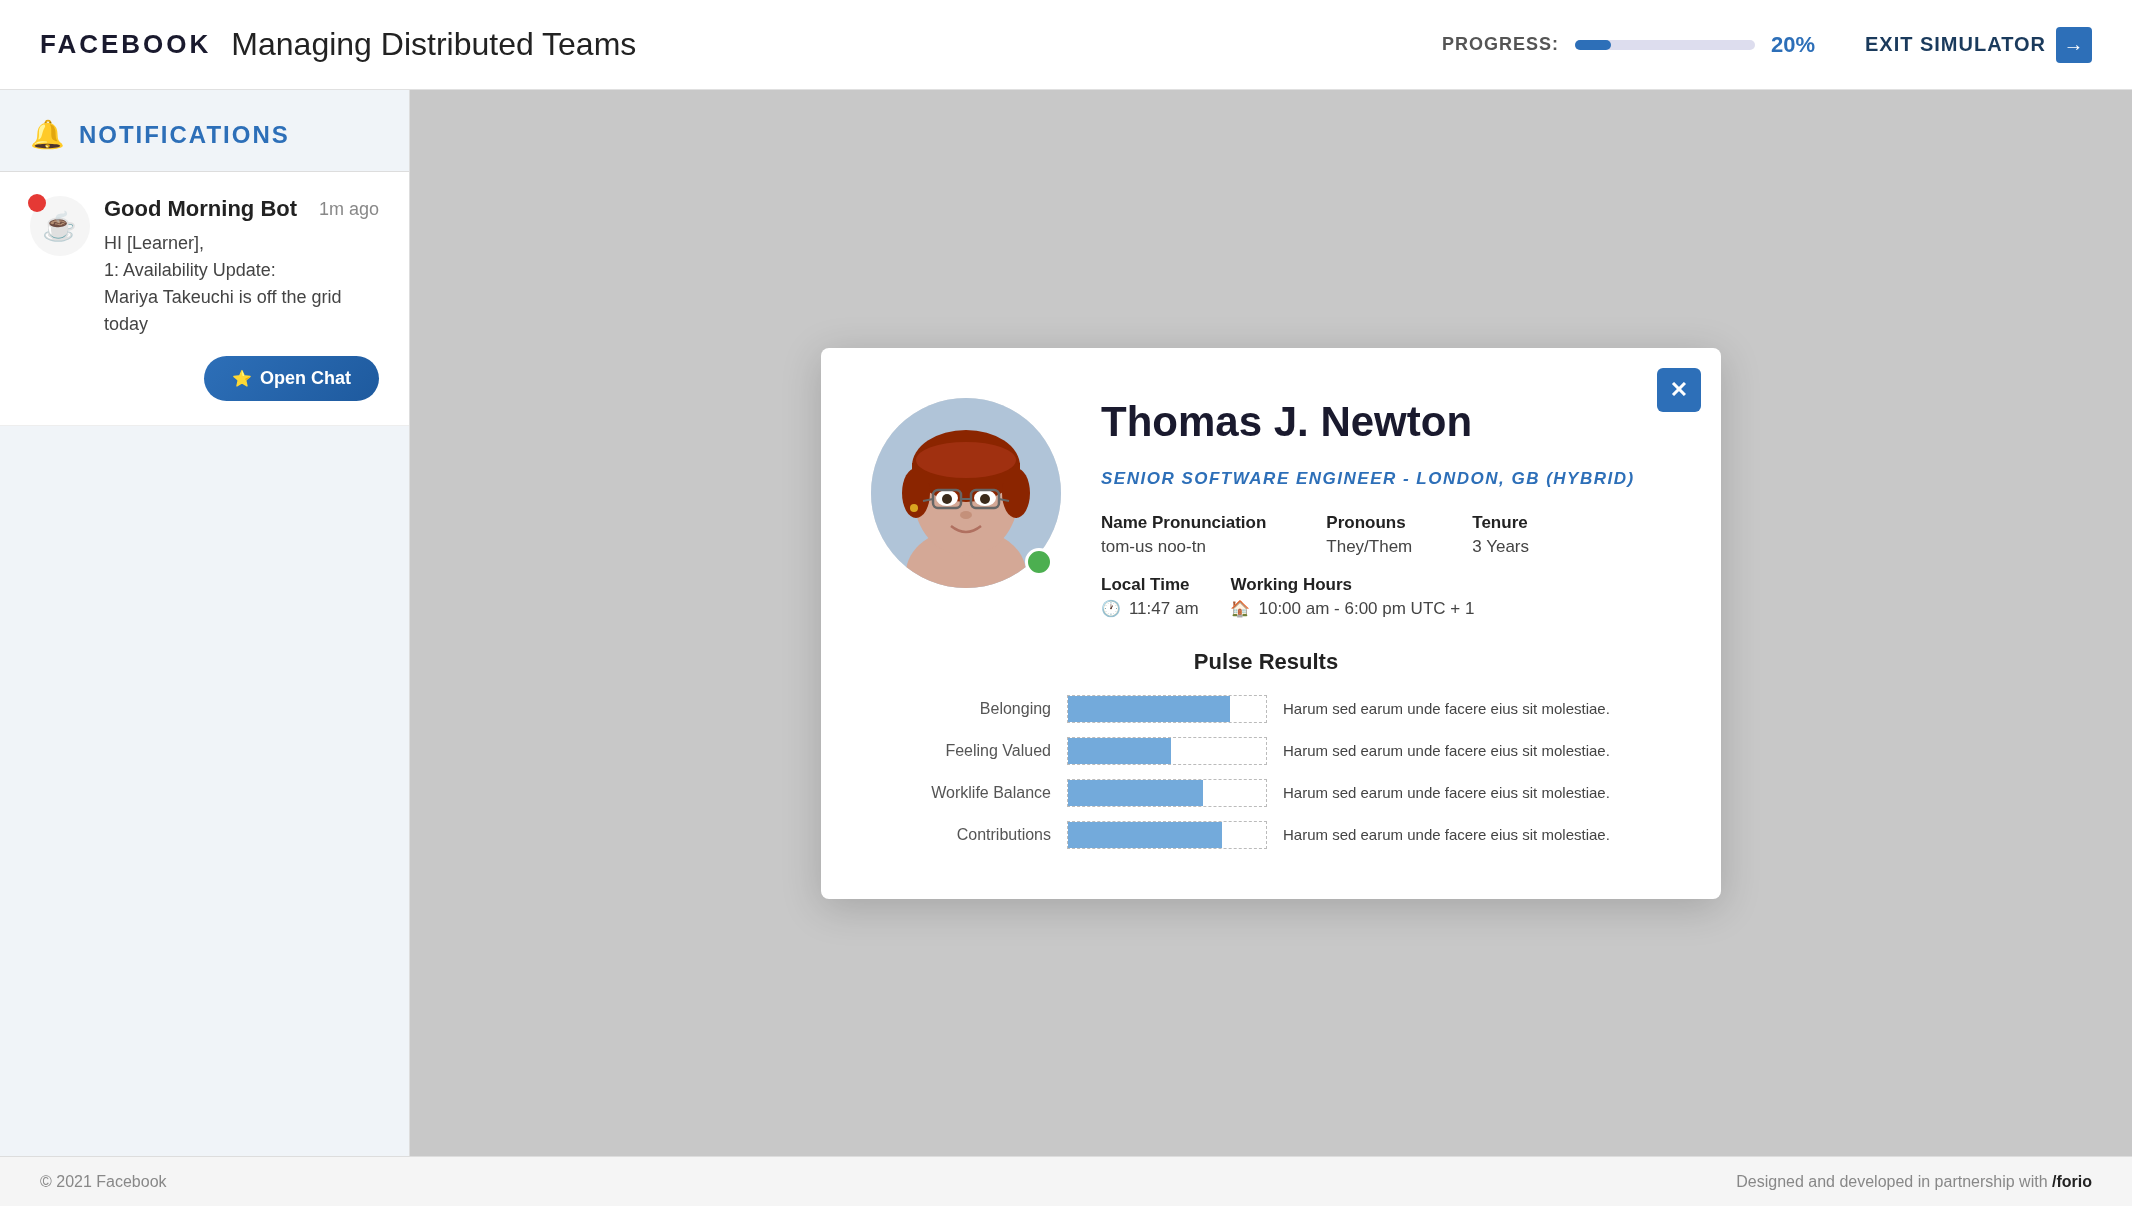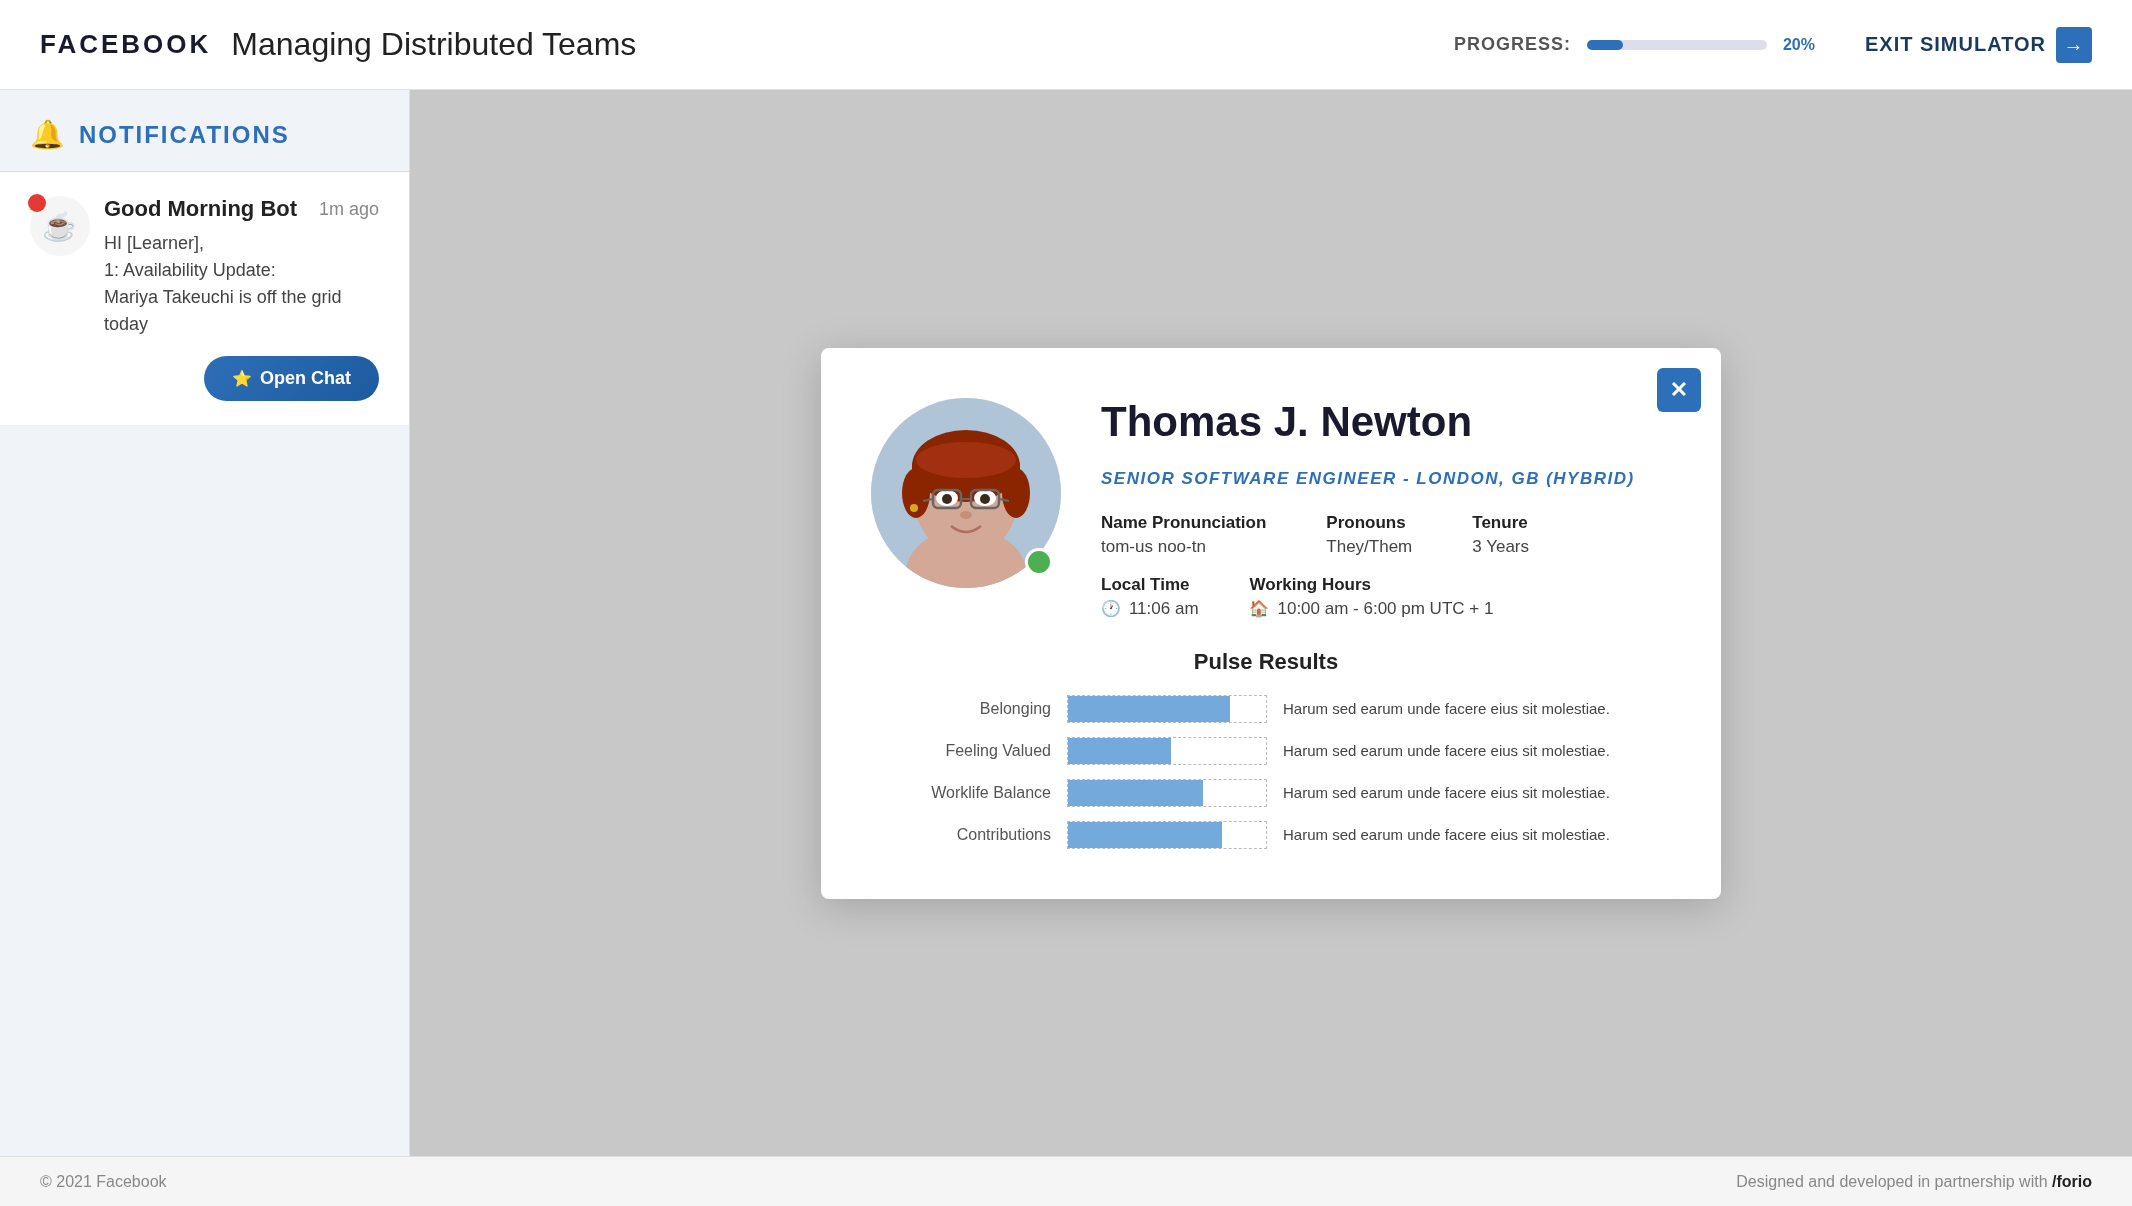--- a/index.html
+++ b/index.html
@@ -12,21 +12,21 @@
       border-bottom: 1px solid #e0e0e0;
     }
     .header-left { display: flex; align-items: center; gap: 20px; }
     .header-logo { font-size: 26px; font-weight: 900; letter-spacing: 3px; color: #1a1a2e; }
     .header-title { font-size: 32px; color: #222; font-weight: 400; }
     .header-right { display: flex; align-items: center; gap: 50px; }
     .progress-section { display: flex; align-items: center; gap: 16px; }
     .progress-label { font-size: 18px; color: #555; font-weight: 600; letter-spacing: 1px; }
     .progress-bar-container { width: 180px; height: 10px; background: #dde; border-radius: 5px; }
     .progress-bar-fill { height: 10px; background: #2d6fb8; border-radius: 5px; }
-    .progress-pct { font-size: 16px; font-weight: 700; color: #2d6fb8; }
+    .progress-pct { font-size: 22px; font-weight: 700; color: #2d6fb8; }
     .exit-btn {
       display: flex; align-items: center; gap: 10px;
       font-size: 20px; font-weight: 600; color: #1a3a5c; letter-spacing: 1px;
       border: none; background: none; cursor: pointer;
     }
     .exit-icon { width: 36px; height: 36px; background: #2d6fb8; border-radius: 4px; display: flex; align-items: center; justify-content: center; color: #fff; font-size: 20px; }
 
     
     .main { display: flex; height: calc(1206px - 90px - 50px); }
 
@@ -72,21 +72,21 @@
     .profile-top { display: flex; align-items: flex-start; gap: 40px; margin-bottom: 30px; }
     .profile-avatar-wrap { position: relative; flex-shrink: 0; }
     .profile-avatar { width: 190px; height: 190px; border-radius: 50%; overflow: hidden; background: #ddd; display: flex; align-items: center; justify-content: center; }
     .online-dot { width: 28px; height: 28px; background: #4caf50; border-radius: 50%; position: absolute; bottom: 12px; right: 8px; border: 3px solid #fff; }
     .profile-info { flex: 1; }
     .profile-name { font-size: 42px; font-weight: 700; color: #1a1a2e; margin-bottom: 23px; }
     .profile-title { font-size: 17px; font-weight: 700; color: #2d6fb8; letter-spacing: 1.5px; margin-bottom: 24px; font-style: italic; }
     .profile-meta { display: flex; gap: 60px; margin-bottom: 18px; }
     .meta-col label { font-size: 17px; font-weight: 700; color: #222; display: block; margin-bottom: 4px; }
     .meta-col span { font-size: 17px; color: #444; }
-    .profile-time { display: flex; gap: 51px; }
+    .profile-time { display: flex; gap: 32px; }
     .time-col label { font-size: 17px; font-weight: 700; color: #222; display: block; margin-bottom: 4px; }
     .time-col .time-val { display: flex; align-items: center; gap: 8px; font-size: 17px; color: #444; }
     .clock-icon { font-size: 16px; }
 
     
     .pulse-section { margin-top: 10px; }
     .pulse-title { font-size: 22px; font-weight: 700; color: #222; margin-bottom: 20px; text-align: center; }
     .pulse-chart { display: flex; flex-direction: column; gap: 14px; }
     .pulse-row { display: flex; align-items: center; gap: 16px; }
     .pulse-label { width: 180px; text-align: right; font-size: 16px; color: #555; flex-shrink: 0; }
@@ -220,21 +220,21 @@
               <label>Tenure</label>
               <span>3 Years</span>
             </div>
           </div>
 
           <div class="profile-time">
             <div class="time-col">
               <label>Local Time</label>
               <div class="time-val">
                 <span class="clock-icon">🕐</span>
-                <span>11:06 am</span>
+                <span>11:47 am</span>
               </div>
             </div>
             <div class="time-col">
               <label>Working Hours</label>
               <div class="time-val">
                 <span class="clock-icon">🏠</span>
                 <span>10:00 am - 6:00 pm UTC + 1</span>
               </div>
             </div>
           </div>

